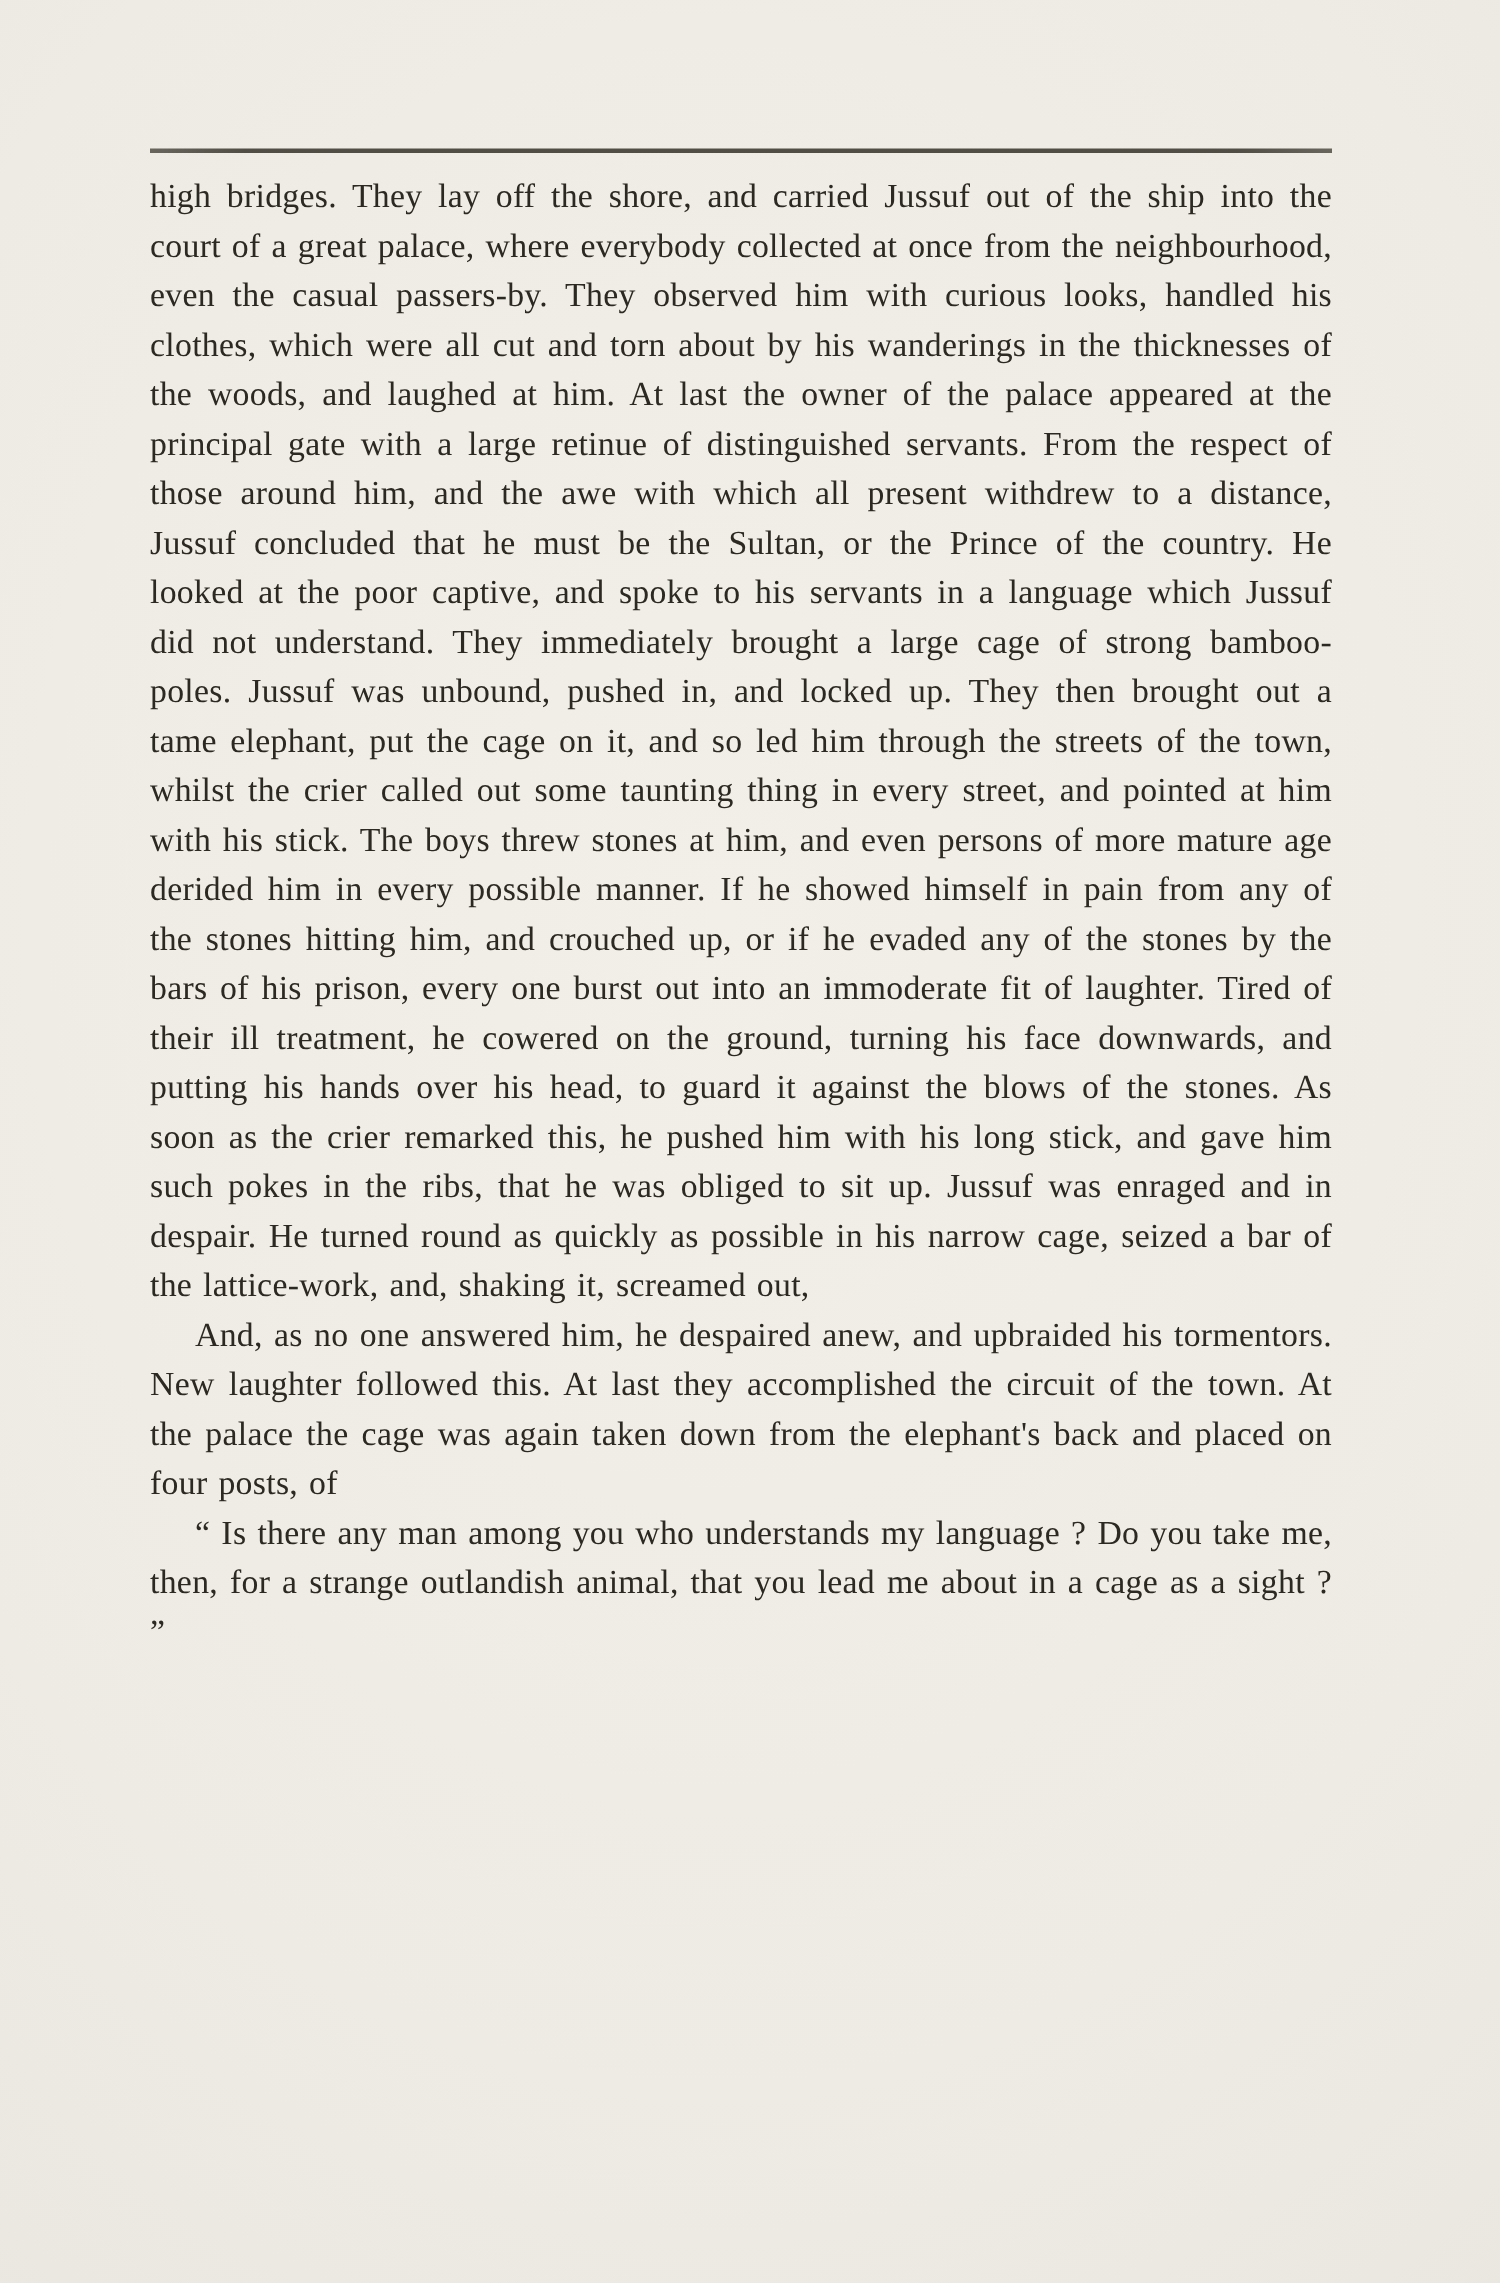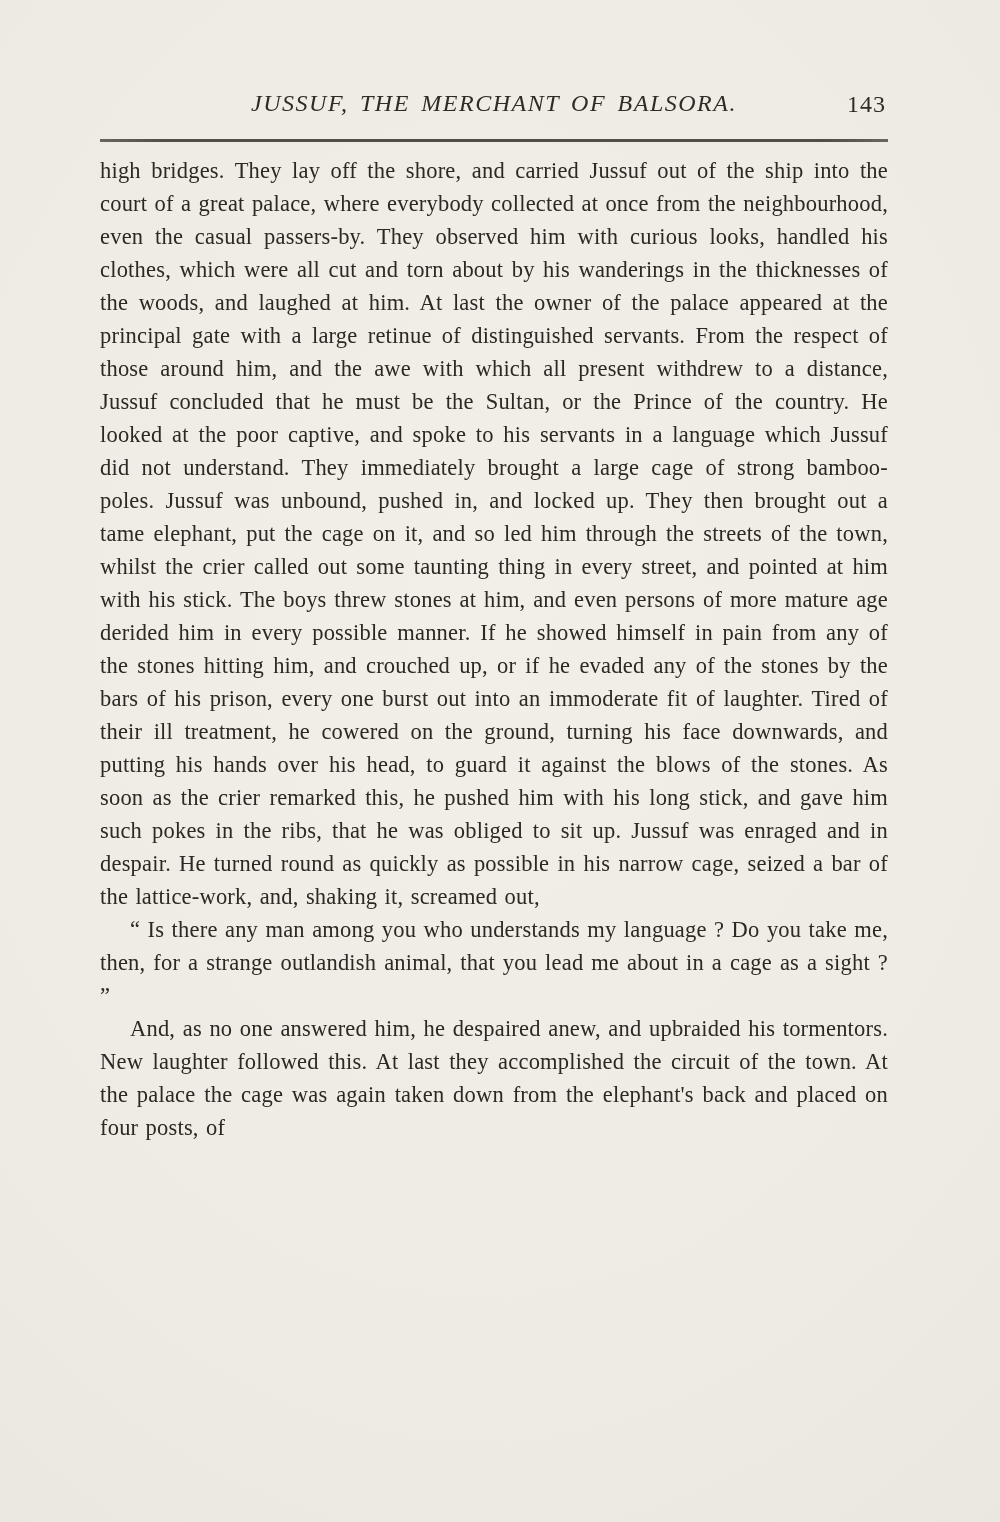--- a/index.html
+++ b/index.html
@@ -73,26 +73,22 @@
 
   .para.indented {
     text-indent: 30px;
   }
 </style>
 </head>
 <body>
 
 <div class="page">
 
-  <header class="running-header">
-    <span class="header-title">JUSSUF, THE MERCHANT OF BALSORA.</span>
-    <span class="page-number">143</span>
-  </header>
 
   <hr class="header-rule">
 
   <main class="body-text">
     <p class="para">high bridges. They lay off the shore, and carried Jussuf out of the ship into the court of a great palace, where everybody collected at once from the neighbourhood, even the casual passers-by. They observed him with curious looks, handled his clothes, which were all cut and torn about by his wanderings in the thicknesses of the woods, and laughed at him. At last the owner of the palace appeared at the principal gate with a large retinue of distinguished servants. From the respect of those around him, and the awe with which all present withdrew to a distance, Jussuf concluded that he must be the Sultan, or the Prince of the country. He looked at the poor captive, and spoke to his servants in a language which Jussuf did not understand. They immediately brought a large cage of strong bamboo-poles. Jussuf was unbound, pushed in, and locked up. They then brought out a tame elephant, put the cage on it, and so led him through the streets of the town, whilst the crier called out some taunting thing in every street, and pointed at him with his stick. The boys threw stones at him, and even persons of more mature age derided him in every possible manner. If he showed himself in pain from any of the stones hitting him, and crouched up, or if he evaded any of the stones by the bars of his prison, every one burst out into an immoderate fit of laughter. Tired of their ill treatment, he cowered on the ground, turning his face downwards, and putting his hands over his head, to guard it against the blows of the stones. As soon as the crier remarked this, he pushed him with his long stick, and gave him such pokes in the ribs, that he was obliged to sit up. Jussuf was enraged and in despair. He turned round as quickly as possible in his narrow cage, seized a bar of the lattice-work, and, shaking it, screamed out,</p>
+    <p class="para indented">And, as no one answered him, he despaired anew, and upbraided his tormentors. New laughter followed this. At last they accomplished the circuit of the town. At the palace the cage was again taken down from the elephant's back and placed on four posts, of</p>
     <p class="para indented">“ Is there any man among you who understands my language ? Do you take me, then, for a strange outlandish animal, that you lead me about in a cage as a sight ? ”</p>
-    <p class="para indented">And, as no one answered him, he despaired anew, and upbraided his tormentors. New laughter followed this. At last they accomplished the circuit of the town. At the palace the cage was again taken down from the elephant's back and placed on four posts, of</p>
   </main>
 
 </div>
 
 </body></html>

